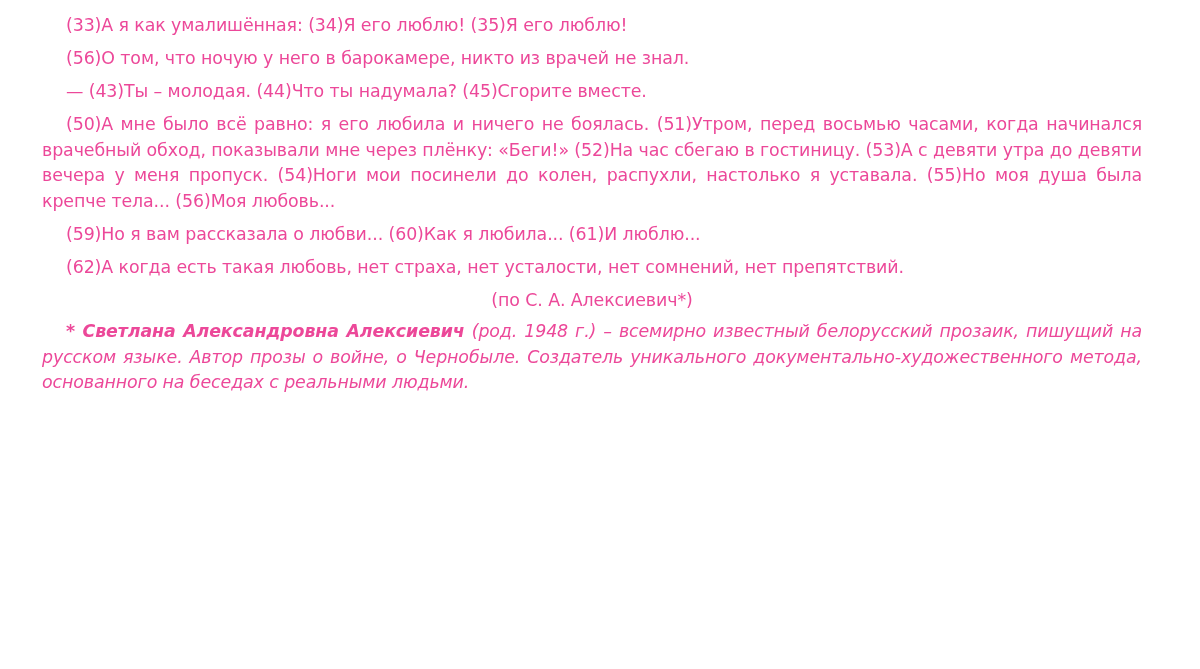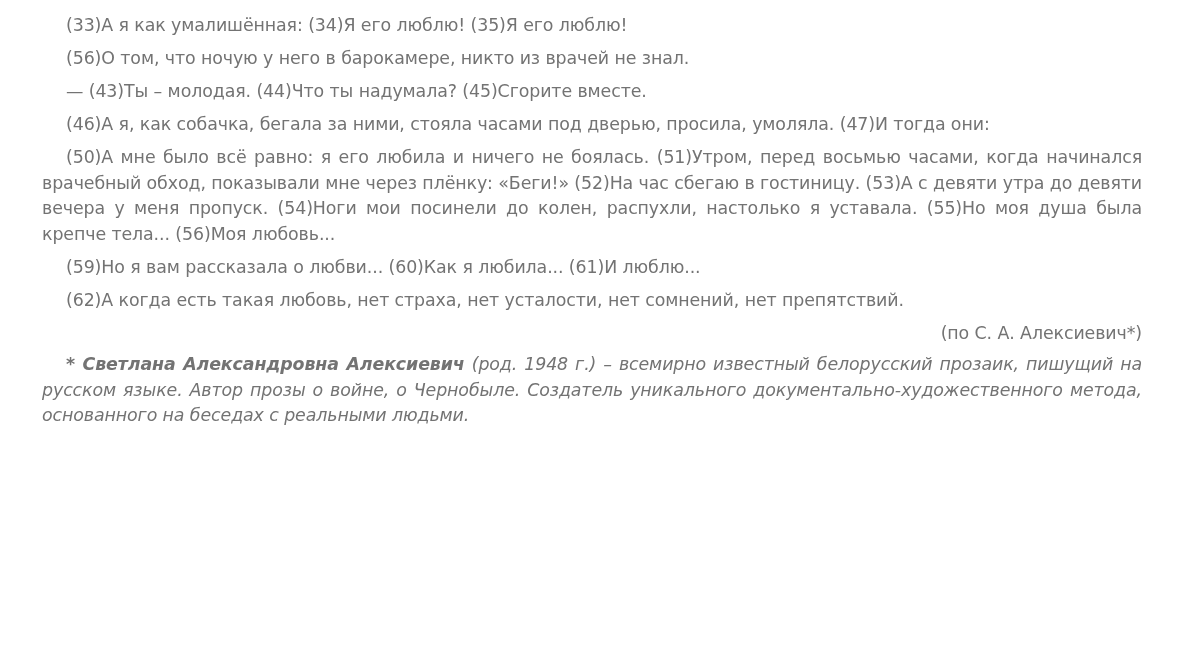--- a/index.html
+++ b/index.html
@@ -2,51 +2,50 @@
 <html><head>
 <meta charset="utf-8">
 <style>
   html, body { margin: 0; padding: 0; background: #ffffff; }
   body { width: 1200px; height: 669px; overflow: hidden; }
   .page {
     position: relative;
     padding: 13px 58px 0 42px;
     font-family: "DejaVu Sans", sans-serif;
     font-size: 17.4px;
-    color: #737373;
+    color: #ec4899;
     letter-spacing: -0.1px;
   }
   .para {
     margin: 0 0 7.5px 0;
     text-indent: 24px;
     line-height: 25.5px;
     text-align: justify;
   }
   .attribution {
-    text-align: right;
+    text-align: center;
     margin: 4px 0 6px 0;
     line-height: 25.5px;
   }
   .footnote {
     margin: 0;
     text-indent: 24px;
     line-height: 25.5px;
     text-align: justify;
     font-style: italic;
   }
   .bold { font-weight: bold; }
 </style>
 </head>
 <body>
 
 <div class="page">
   <p class="para">(33)А я как умалишённая: (34)Я его люблю! (35)Я его люблю!</p>
   <p class="para">(56)О том, что ночую у него в барокамере, никто из врачей не знал.</p>
   <p class="para">— (43)Ты – молодая. (44)Что ты надумала? (45)Сгорите вместе.</p>
-  <p class="para">(46)А я, как собачка, бегала за ними, стояла часами под дверью, просила, умоляла. (47)И тогда они:</p>
   <p class="para">(50)А мне было всё равно: я его любила и ничего не боялась. (51)Утром, перед восьмью часами, когда начинался врачебный обход, показывали мне через плёнку: «Беги!» (52)На час сбегаю в гостиницу. (53)А с девяти утра до девяти вечера у меня пропуск. (54)Ноги мои посинели до колен, распухли, настолько я уставала. (55)Но моя душа была крепче тела... (56)Моя любовь...</p>
   <p class="para">(59)Но я вам рассказала о любви... (60)Как я любила... (61)И люблю...</p>
   <p class="para">(62)А когда есть такая любовь, нет страха, нет усталости, нет сомнений, нет препятствий.</p>
 
   <div class="attribution">(по С. А. Алексиевич*)</div>
 
   <p class="footnote"><span class="bold">* Светлана Александровна Алексиевич</span><span> (род. 1948 г.) – всемирно известный белорусский прозаик, пишущий на русском языке. Автор прозы о войне, о Чернобыле. Создатель уникального документально-художественного метода, основанного на беседах с реальными людьми.</span></p>
 </div>
 
 </body></html>

